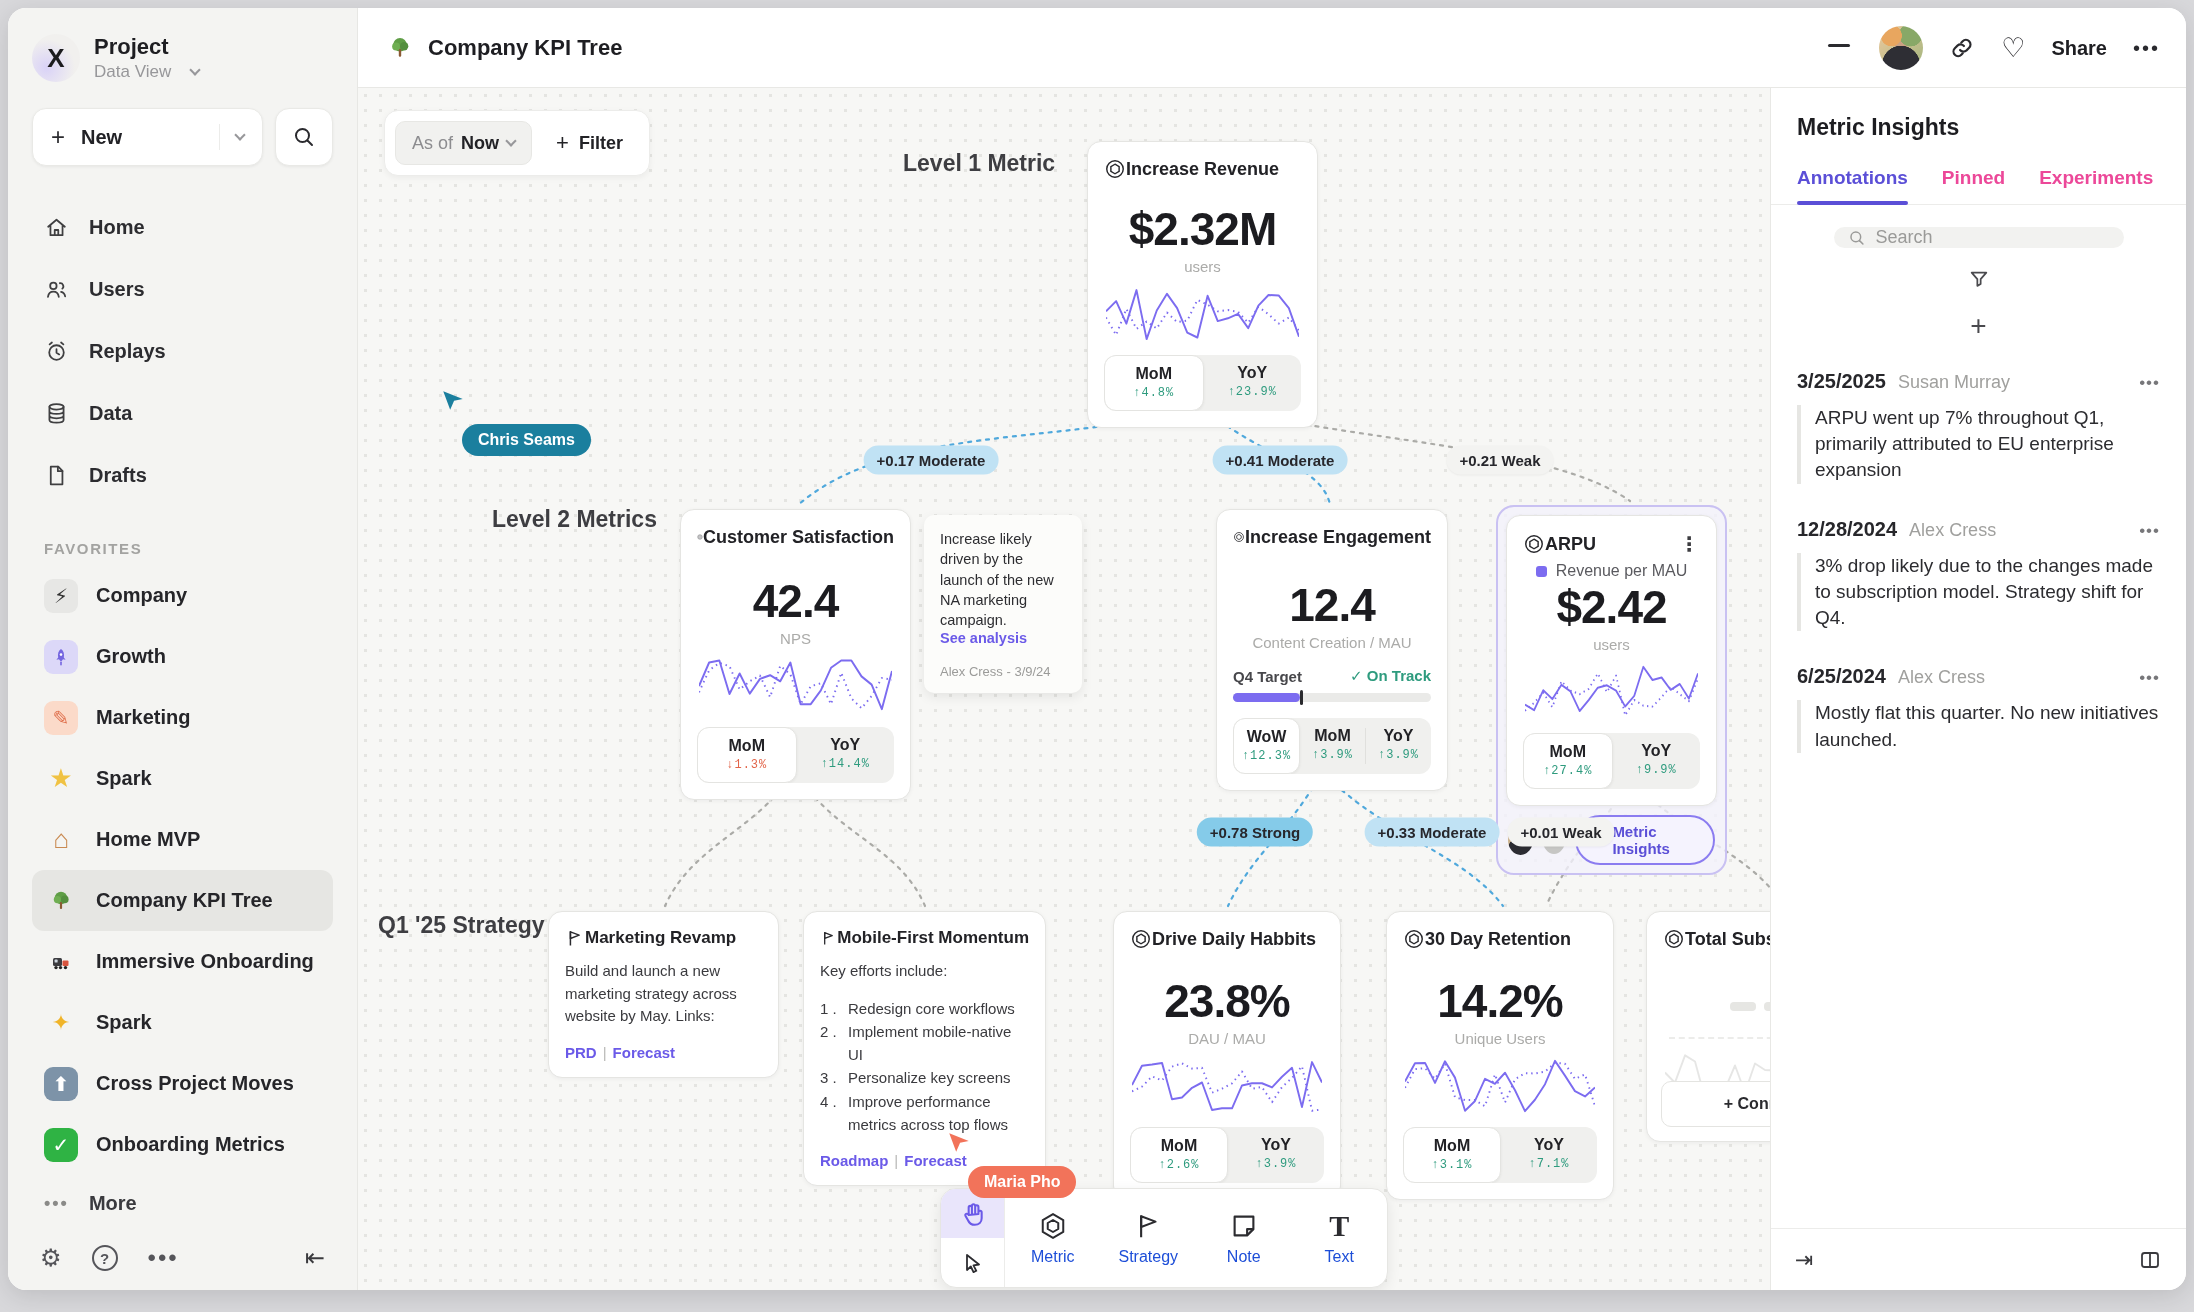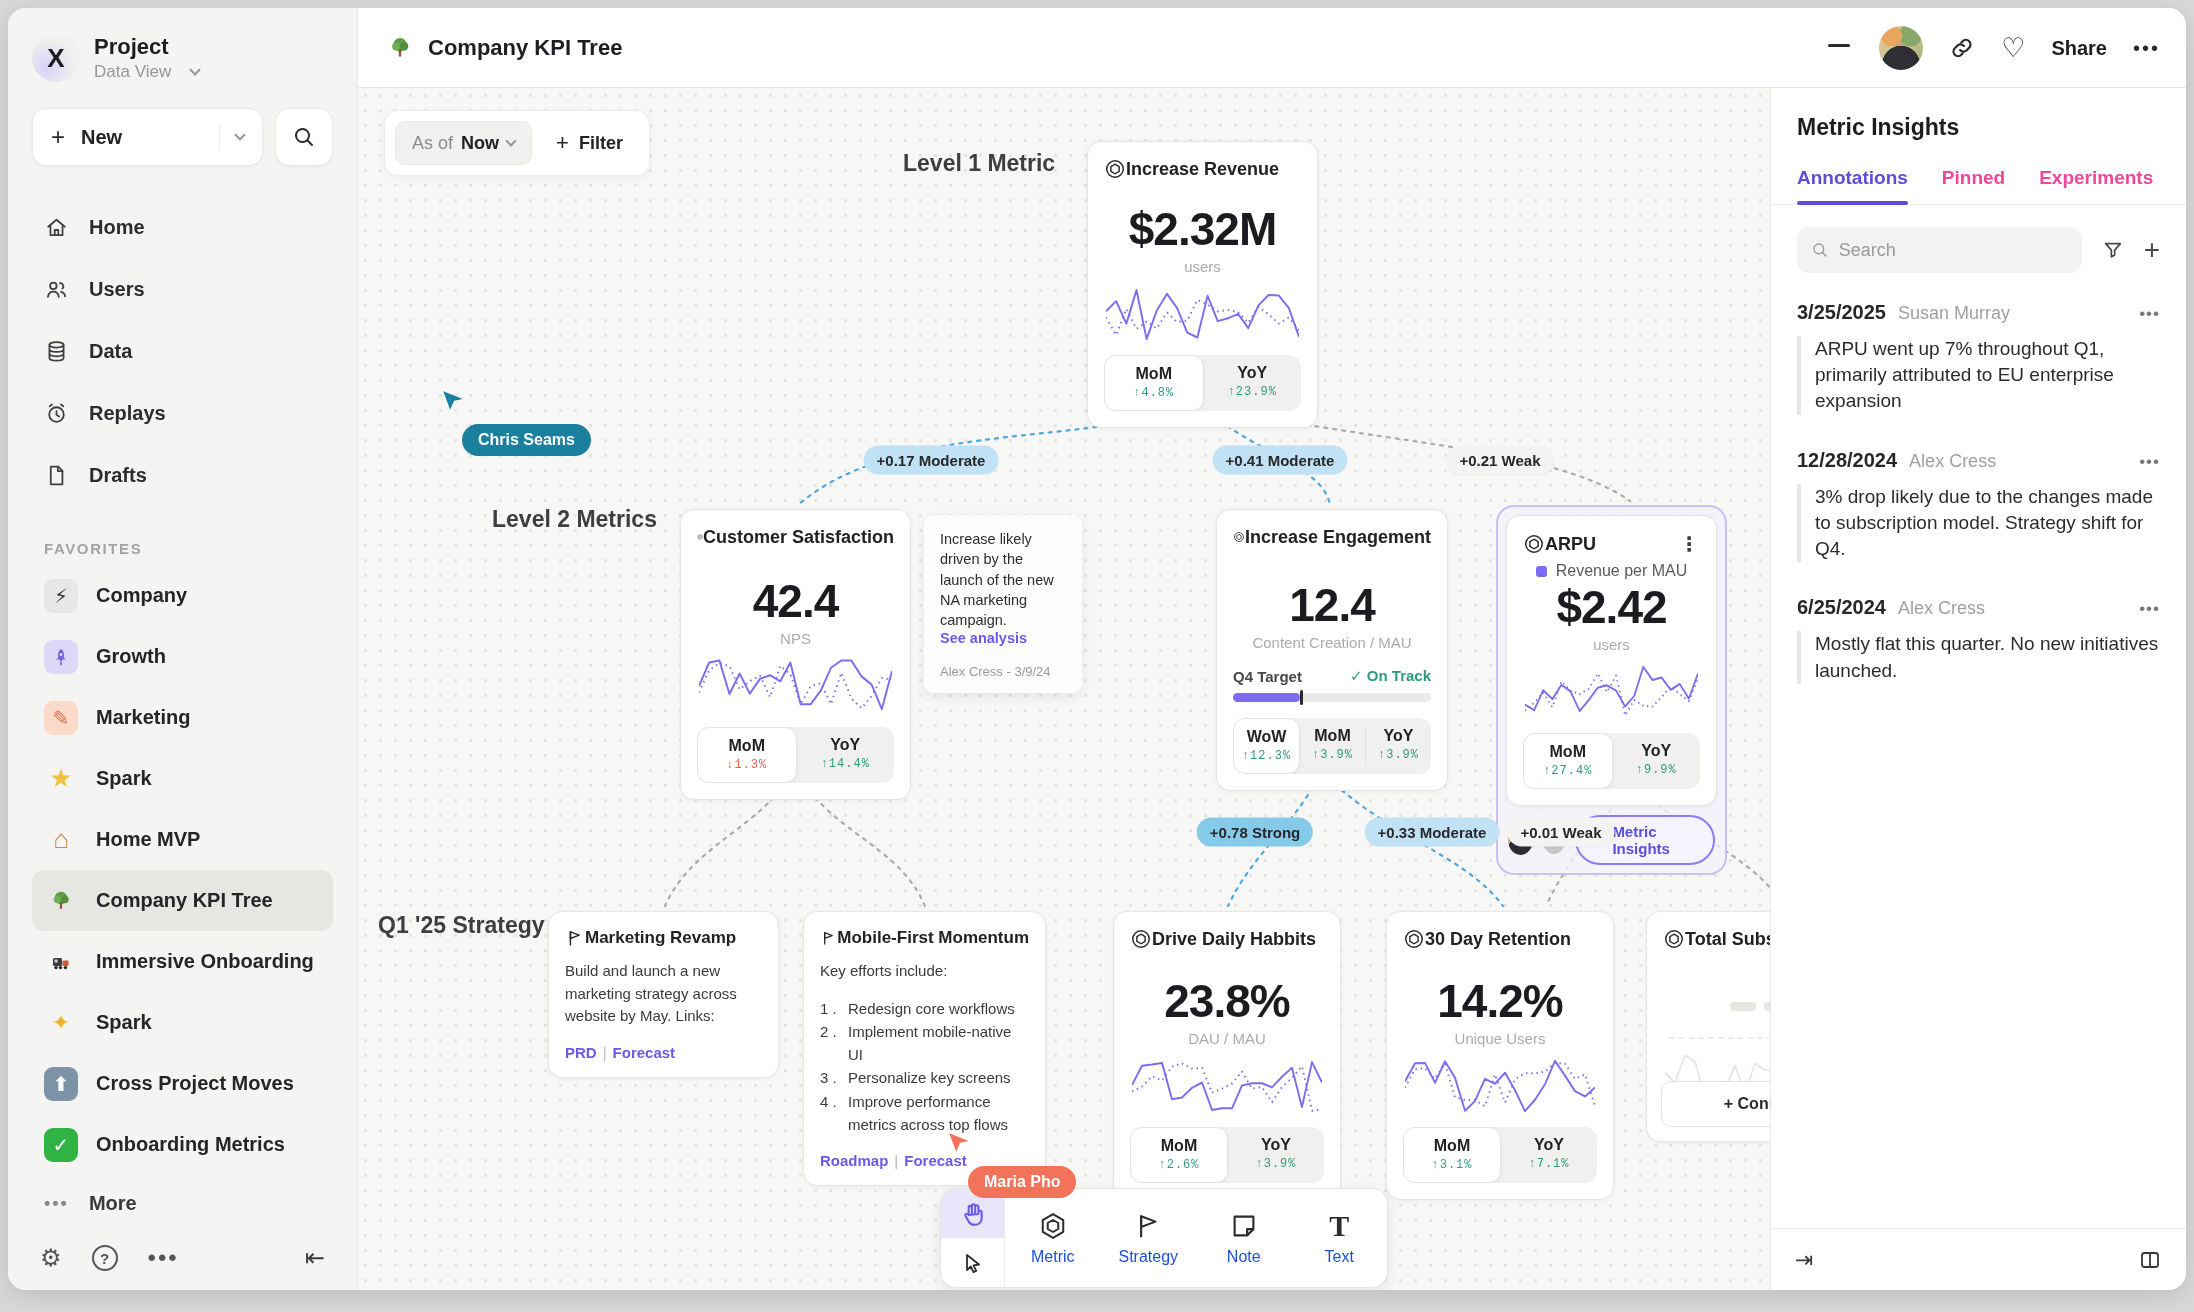--- a/index.html
+++ b/index.html
@@ -174,21 +174,21 @@
 
   
   .insights { width:416px; background:#fff; border-left:1px solid #e8e8e5; display:flex;
     flex-direction:column; flex-shrink:0; }
   .ins-title { font-size:23px; font-weight:700; color:#1d1d21; padding:26px 26px 0; }
   .tabs { display:flex; gap:34px; padding:26px 26px 0; border-bottom:1px solid #ececea; }
   .tab { font-size:19px; font-weight:600; color:#ec4899; padding-bottom:15px; position:relative; cursor:pointer; }
   .tab.active { color:#5b4fd7; }
   .tab.active::after { content:""; position:absolute; left:0; right:0; bottom:-1px; height:4px;
     background:#5b4fd7; border-radius:3px; }
-  .search-row { display:flex; align-items:center; gap:20px; padding:22px 26px 6px; }
+  .search-row { display:flex; align-items:center; gap:20px; padding:22px 26px 6px;flex-direction:column; }
   .search-box { flex:1; height:46px; background:#f2f2f0; border-radius:12px; display:flex;
     align-items:center; padding:0 14px; gap:10px; }
   .search-box input { border:none; outline:none; background:transparent; font-size:18px; color:#3c3c40;
     width:100%; font-family:inherit; }
   .search-box input::placeholder { color:#9a9a98; }
   .ins-plus { font-size:28px; color:#4a4a4e; font-weight:400; cursor:pointer; }
   .ann-list { padding:22px 26px; display:flex; flex-direction:column; gap:34px; overflow:hidden; }
   .ann-hd { display:flex; align-items:flex-end; gap:12px; }
   .ann-date { font-size:20px; font-weight:700; color:#27272b; }
   .ann-author { font-size:18px; color:#a0a09e; }
@@ -242,32 +242,32 @@
         <span>Home</span>
       </div>
       <div class="nav-item">
         <svg class="ic" width="25" height="25" viewBox="0 0 24 24" fill="none" stroke="#3f3f41" stroke-width="1.7" stroke-linecap="round">
             <circle cx="9" cy="8.6" r="3.1"></circle>
             <path d="M3.8 19c.5-3.2 2.6-4.9 5.2-4.9s4.7 1.7 5.2 4.9M15.2 6a3 3 0 0 1 2.4 5.2M16.4 14.2c2.2.4 3.5 1.9 3.9 4.3"></path>
           </svg>
         <span>Users</span>
       </div>
       <div class="nav-item">
+        <svg class="ic" width="25" height="25" viewBox="0 0 24 24" fill="none" stroke="#3f3f41" stroke-width="1.7" stroke-linecap="round" stroke-linejoin="round">
+            <circle cx="12" cy="13" r="7"></circle>
+            <path d="M12 9.8v3.4l2.6 1.6M5.4 5.2 7.6 3.4M18.6 5.2l-2.2-1.8"></path>
+          </svg>
+        <span>Replays</span>
+      </div>
+      <div class="nav-item">
         <svg class="ic" width="25" height="25" viewBox="0 0 24 24" fill="none" stroke="#3f3f41" stroke-width="1.7" stroke-linecap="round">
             <ellipse cx="12" cy="5.6" rx="6.8" ry="2.6"></ellipse>
             <path d="M5.2 5.6v4.2c0 1.5 3 2.6 6.8 2.6s6.8-1.1 6.8-2.6V5.6M5.2 9.8V14c0 1.5 3 2.6 6.8 2.6s6.8-1.1 6.8-2.6V9.8M5.2 14v4.2c0 1.5 3 2.6 6.8 2.6s6.8-1.1 6.8-2.6V14"></path>
           </svg>
         <span>Data</span>
-      </div>
-      <div class="nav-item">
-        <svg class="ic" width="25" height="25" viewBox="0 0 24 24" fill="none" stroke="#3f3f41" stroke-width="1.7" stroke-linecap="round" stroke-linejoin="round">
-            <circle cx="12" cy="13" r="7"></circle>
-            <path d="M12 9.8v3.4l2.6 1.6M5.4 5.2 7.6 3.4M18.6 5.2l-2.2-1.8"></path>
-          </svg>
-        <span>Replays</span>
       </div>
       <div class="nav-item">
         <svg class="ic" width="25" height="25" viewBox="0 0 24 24" fill="none" stroke="#3f3f41" stroke-width="1.7" stroke-linecap="round" stroke-linejoin="round">
             <path d="M6.5 3.5h7.2l4 4v13h-11.2z"></path>
             <path d="M13.3 3.5v4.4h4.4"></path>
           </svg>
         <span>Drafts</span>
       </div>
     </nav>
 

